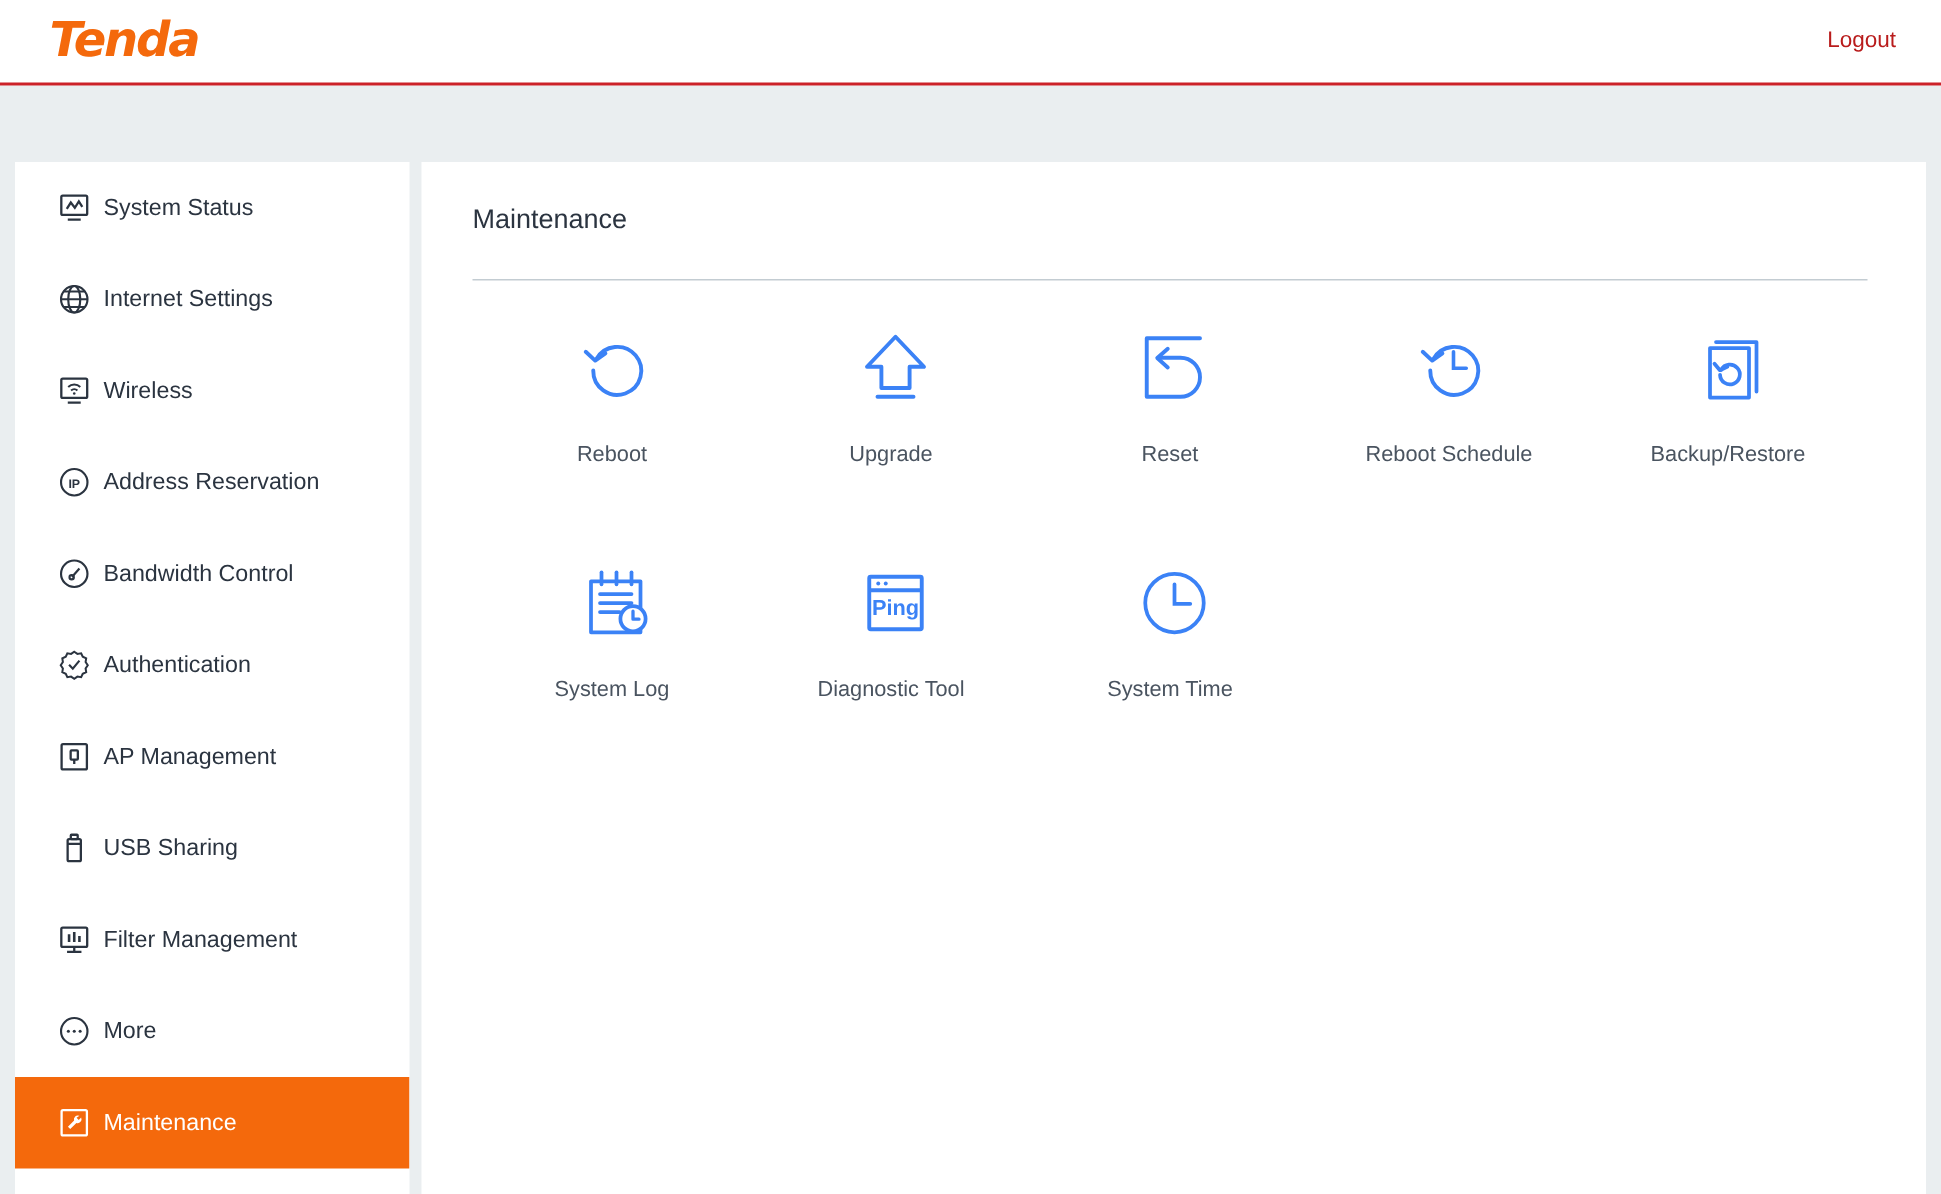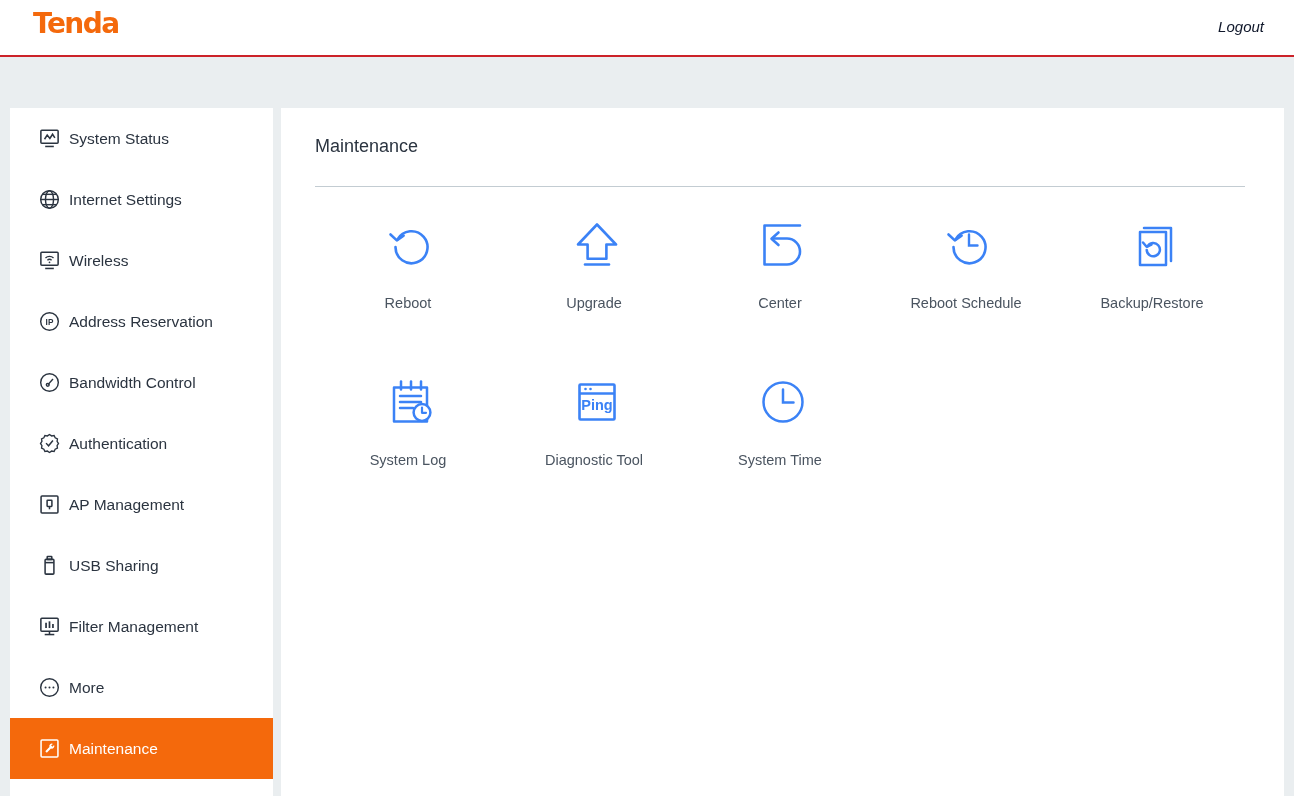--- a/index.html
+++ b/index.html
@@ -12,28 +12,27 @@
   
   #header {
     position: absolute; top: 0; left: 0;
     width: 1294px; height: 57px;
     background: #ffffff;
     border-bottom: 2px solid #cc2229;
   }
   #logo {
     position: absolute; left: 33px; top: 7px;
     font-family: "DejaVu Sans", sans-serif;
-    font-size: 28px; font-weight: bold; 
+    font-size: 32px; font-weight: bold; font-style: italic;
     color: #f4690c; letter-spacing: -1.5px;
   }
   #logout {
     position: absolute; right: 30px; top: 18px;
-    font-size: 15px; color: #0f172a;
+    font-size: 15px; color: #b91c1c;
     cursor: pointer;
-    font-style: italic;
   }
   
   #sidebar {
     position: absolute; left: 10px; top: 108px;
     width: 263px; height: 688px;
     background: #ffffff;
     overflow: hidden;
   }
   .nav-item {
     position: relative;
@@ -263,21 +262,21 @@
       <div class="tile-label">Upgrade</div>
     </div>
 
     <div class="tile">
       <div class="tile-icon">
         <svg width="52" height="52" viewBox="0 0 52 52" fill="none" stroke="currentColor" stroke-width="2.6" stroke-linejoin="round" stroke-linecap="round">
           <path d="M43 6.5H7.5v39H30a13 13 0 0 0 0-26H16"></path>
           <polyline points="21.5,13.5 14.5,19.7 21.5,26"></polyline>
         </svg>
       </div>
-      <div class="tile-label">Center</div>
+      <div class="tile-label">Reset</div>
     </div>
 
 
     <div class="tile">
       <div class="tile-icon">
         <svg width="52" height="52" viewBox="0 0 52 52" fill="none" stroke="currentColor" stroke-width="2.6" stroke-linecap="round">
           <path d="M12.5 20.5A16 16 0 1 1 10.5 28"></path>
           <polyline points="5.5,15.5 11.8,21.4 18.6,16.6" stroke-linejoin="round"></polyline>
           <polyline points="26,15.5 26,26.5 34.5,26.5" stroke-width="2.4"></polyline>
         </svg>

